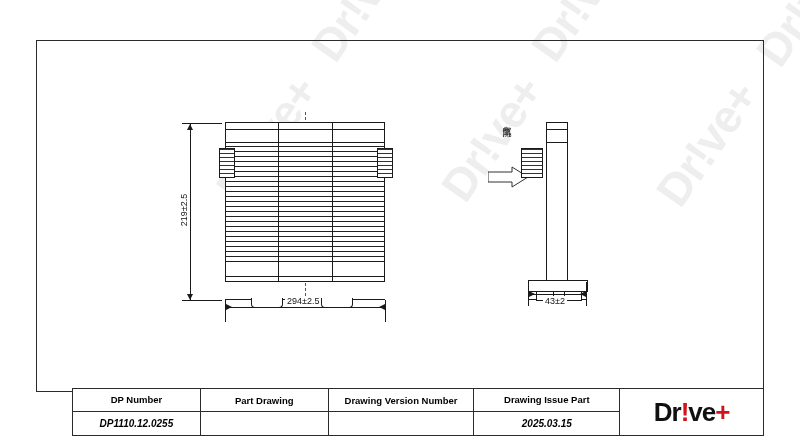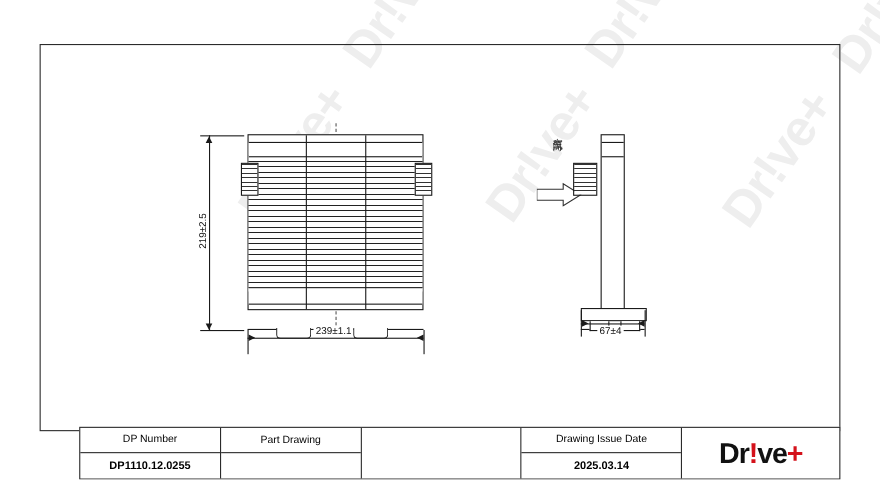--- a/index.html
+++ b/index.html
@@ -265,27 +265,28 @@
   .tb-head, .tb-val {
     display: flex;
     align-items: center;
     justify-content: center;
     font-size: 9.5px;
     text-align: center;
     box-sizing: border-box;
   }
   .tb-head {
     height: 23px;
-    font-weight: normal;
+    font-weight: bold;
     border-bottom: 1px solid #2b2b2b;
   }
   .tb-val {
     height: 24px;
     font-weight: bold;
     font-size: 10px;
+    font-style: italic;
   }
   .c1 { width: 128px; }
   .c2 { width: 128px; }
   .c3 { width: 146px; }
   .c4 { width: 146px; }
   .c5 { width: 143px; justify-content: center; }
   .logo-cell {
     display: flex;
     align-items: center;
     justify-content: center;
@@ -341,21 +342,21 @@
     <div class="arrow down" style="left:187px; top:294px;"></div>
     <div class="dim-text vert" style="left:166px; top:205px;">219±2.5</div>
   </div>
 
   <div>
     <div class="dim-v" style="left:225px; top:300px; height:22px;"></div>
     <div class="dim-v" style="left:385px; top:300px; height:22px;"></div>
     <div class="dim-line" style="left:225px; top:307px; width:160px; height:1px;"></div>
     <div class="arrow right" style="left:226px; top:304px;"></div>
     <div class="arrow left" style="left:379px; top:304px;"></div>
-    <div class="dim-text" style="left:285px; top:296px;">239±1.1</div>
+    <div class="dim-text" style="left:285px; top:296px;">294±2.5</div>
   </div>
 
   <div class="flow-label">空气流向</div>
   <div class="flow">
     <svg width="44" height="22" viewBox="0 0 44 22">
       <polygon points="0,6 24,6 24,1 40,11 24,21 24,16 0,16" fill="#ffffff" stroke="#333333" stroke-width="1"></polygon>
     </svg>
   </div>
 
   <div class="side-view">
@@ -368,36 +369,37 @@
     <div class="side-foot s1"></div>
     <div class="side-foot s2"></div>
   </div>
 
   <div>
     <div class="dim-v" style="left:528px; top:282px; height:24px;"></div>
     <div class="dim-v" style="left:586px; top:282px; height:24px;"></div>
     <div class="dim-line" style="left:528px; top:294px; width:58px; height:1px;"></div>
     <div class="arrow right" style="left:529px; top:291px;"></div>
     <div class="arrow left" style="left:580px; top:291px;"></div>
-    <div class="dim-text" style="left:543px; top:296px;">67±4</div>
+    <div class="dim-text" style="left:543px; top:296px;">43±2</div>
   </div>
 
   <div class="title-block">
     <div class="tb-col c1">
       <div class="tb-head">DP Number</div>
       <div class="tb-val">DP1110.12.0255</div>
     </div>
     <div class="tb-col c2">
       <div class="tb-head">Part Drawing</div>
     </div>
     <div class="tb-col c3">
+      <div class="tb-head">Drawing Version Number</div>
     </div>
     <div class="tb-col c4">
-      <div class="tb-head">Drawing Issue Date</div>
-      <div class="tb-val">2025.03.14</div>
+      <div class="tb-head">Drawing Issue Part</div>
+      <div class="tb-val">2025.03.15</div>
     </div>
     <div class="tb-col c5">
       <div class="logo-cell">
         <span class="logo-text"><span>Dr</span><span class="red">!</span><span>ve</span><span class="red">+</span></span>
       </div>
     </div>
   </div>
 
 </div>
 

